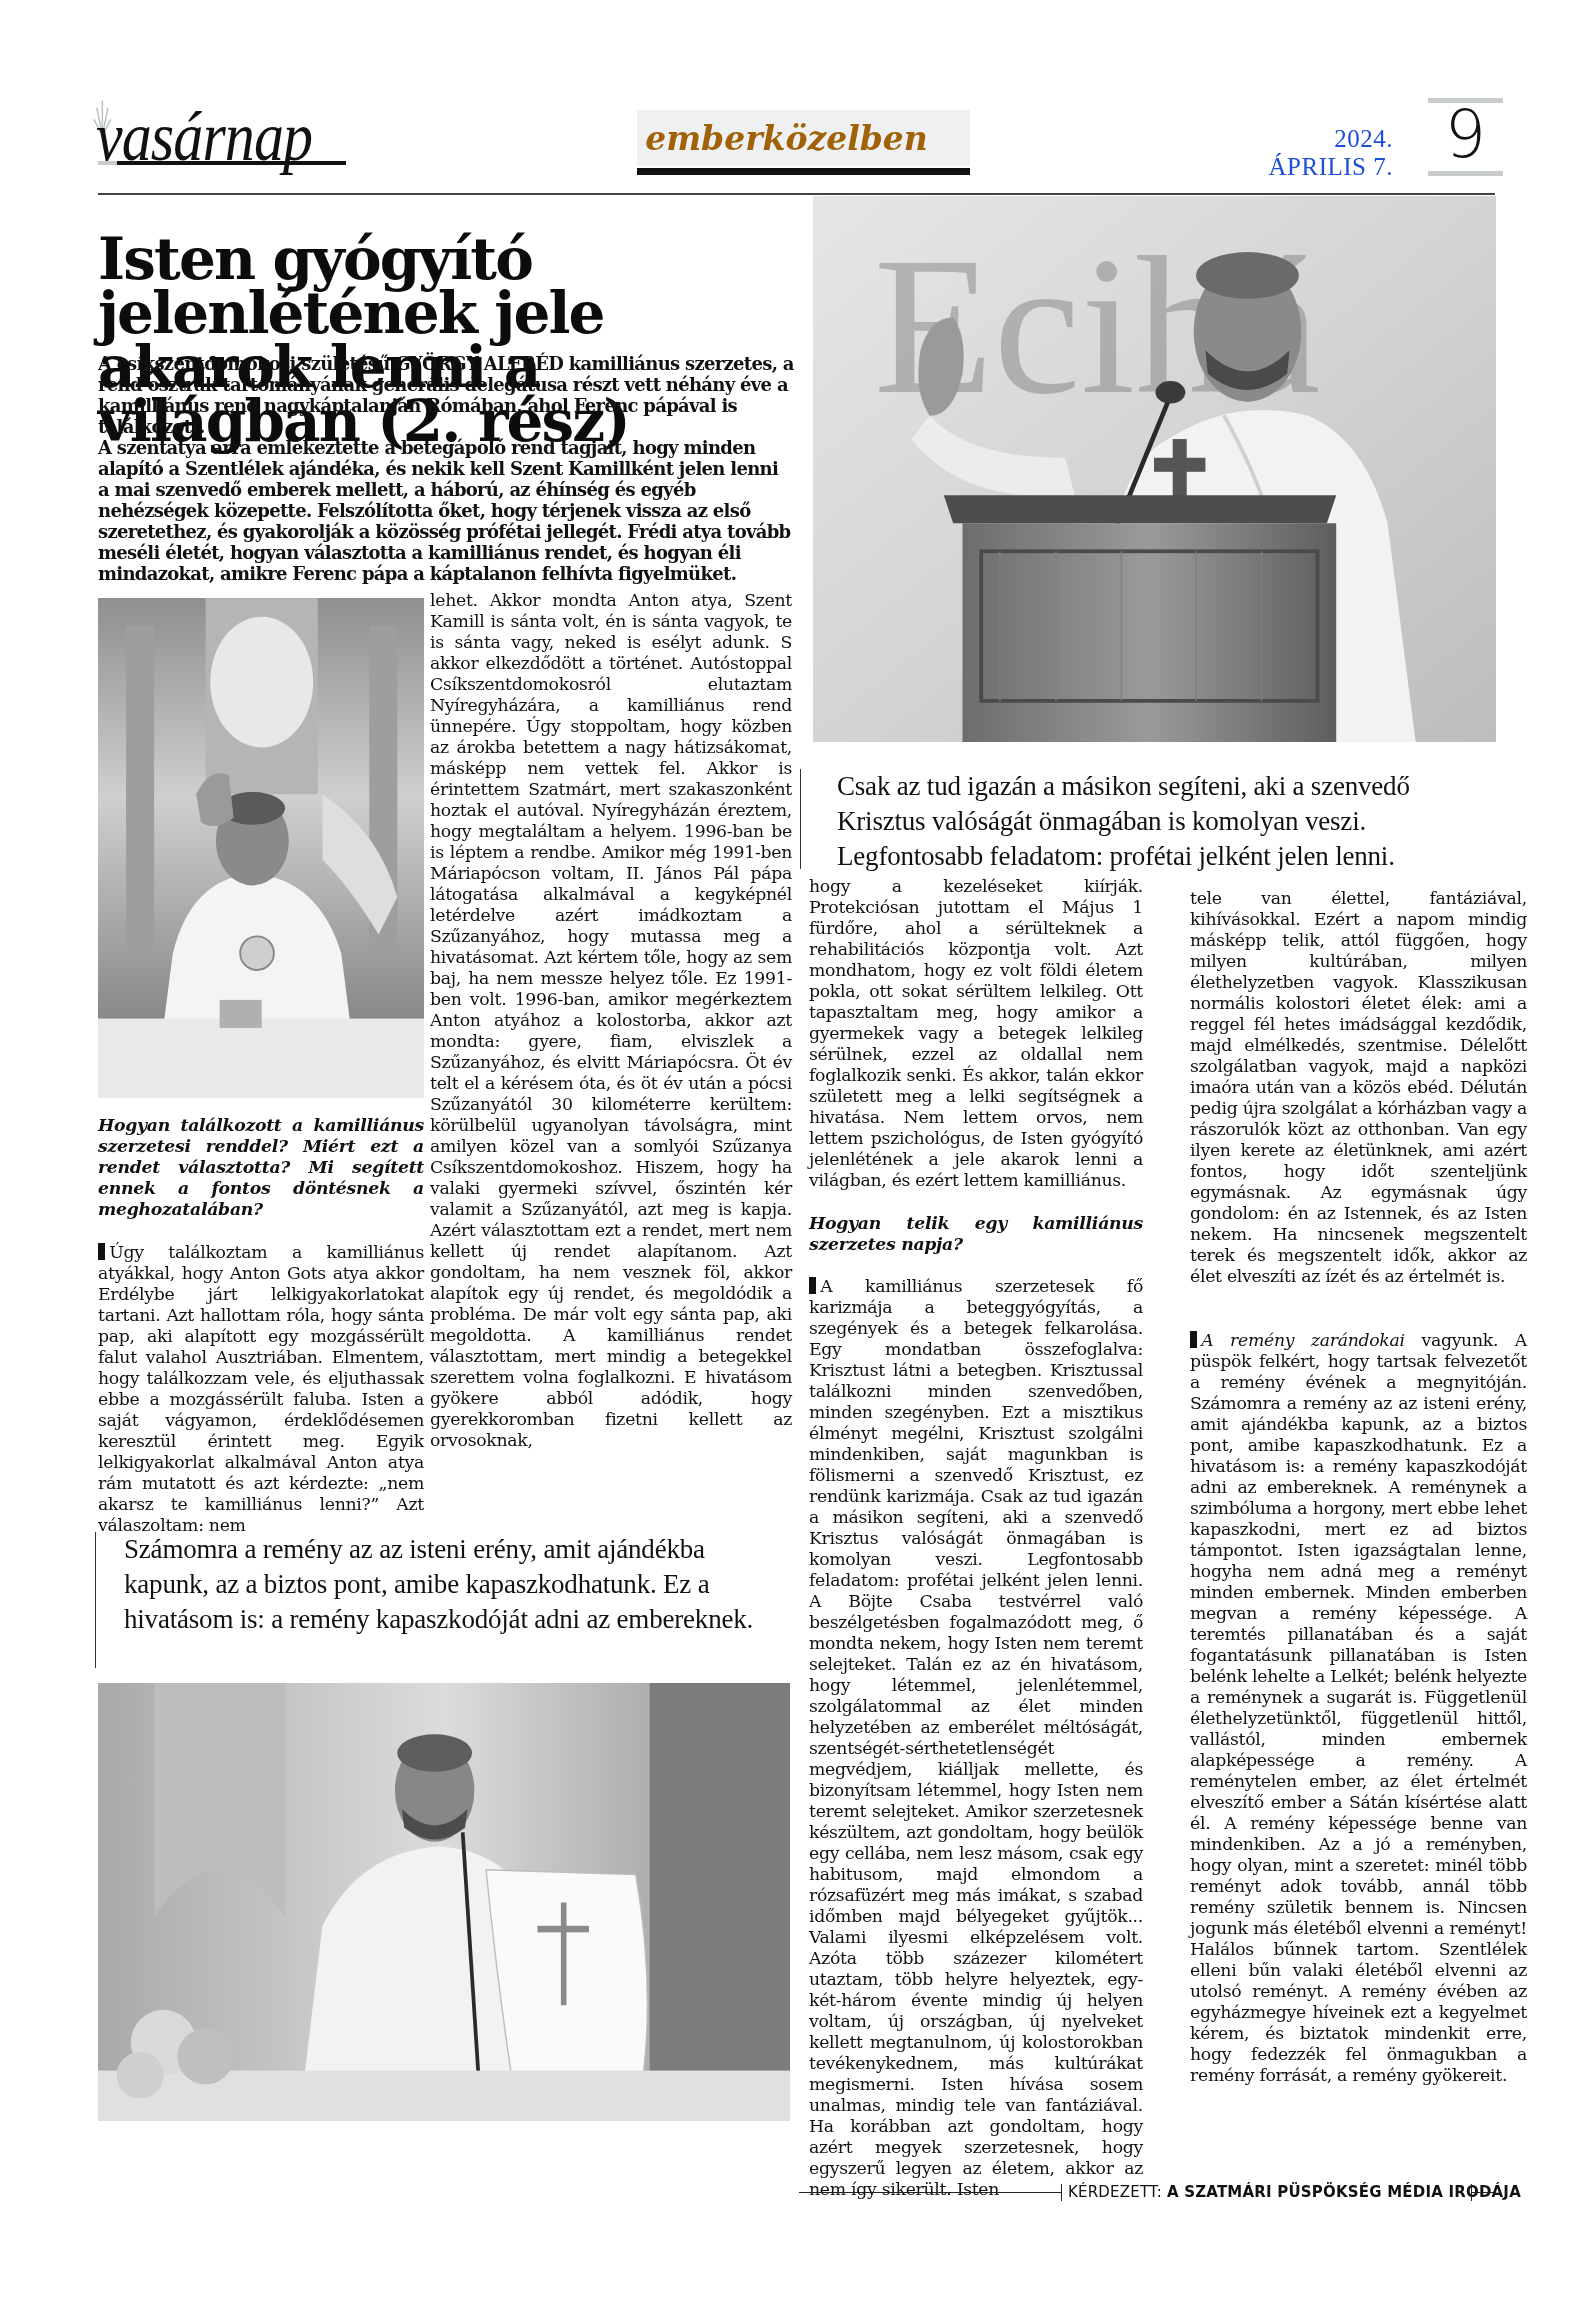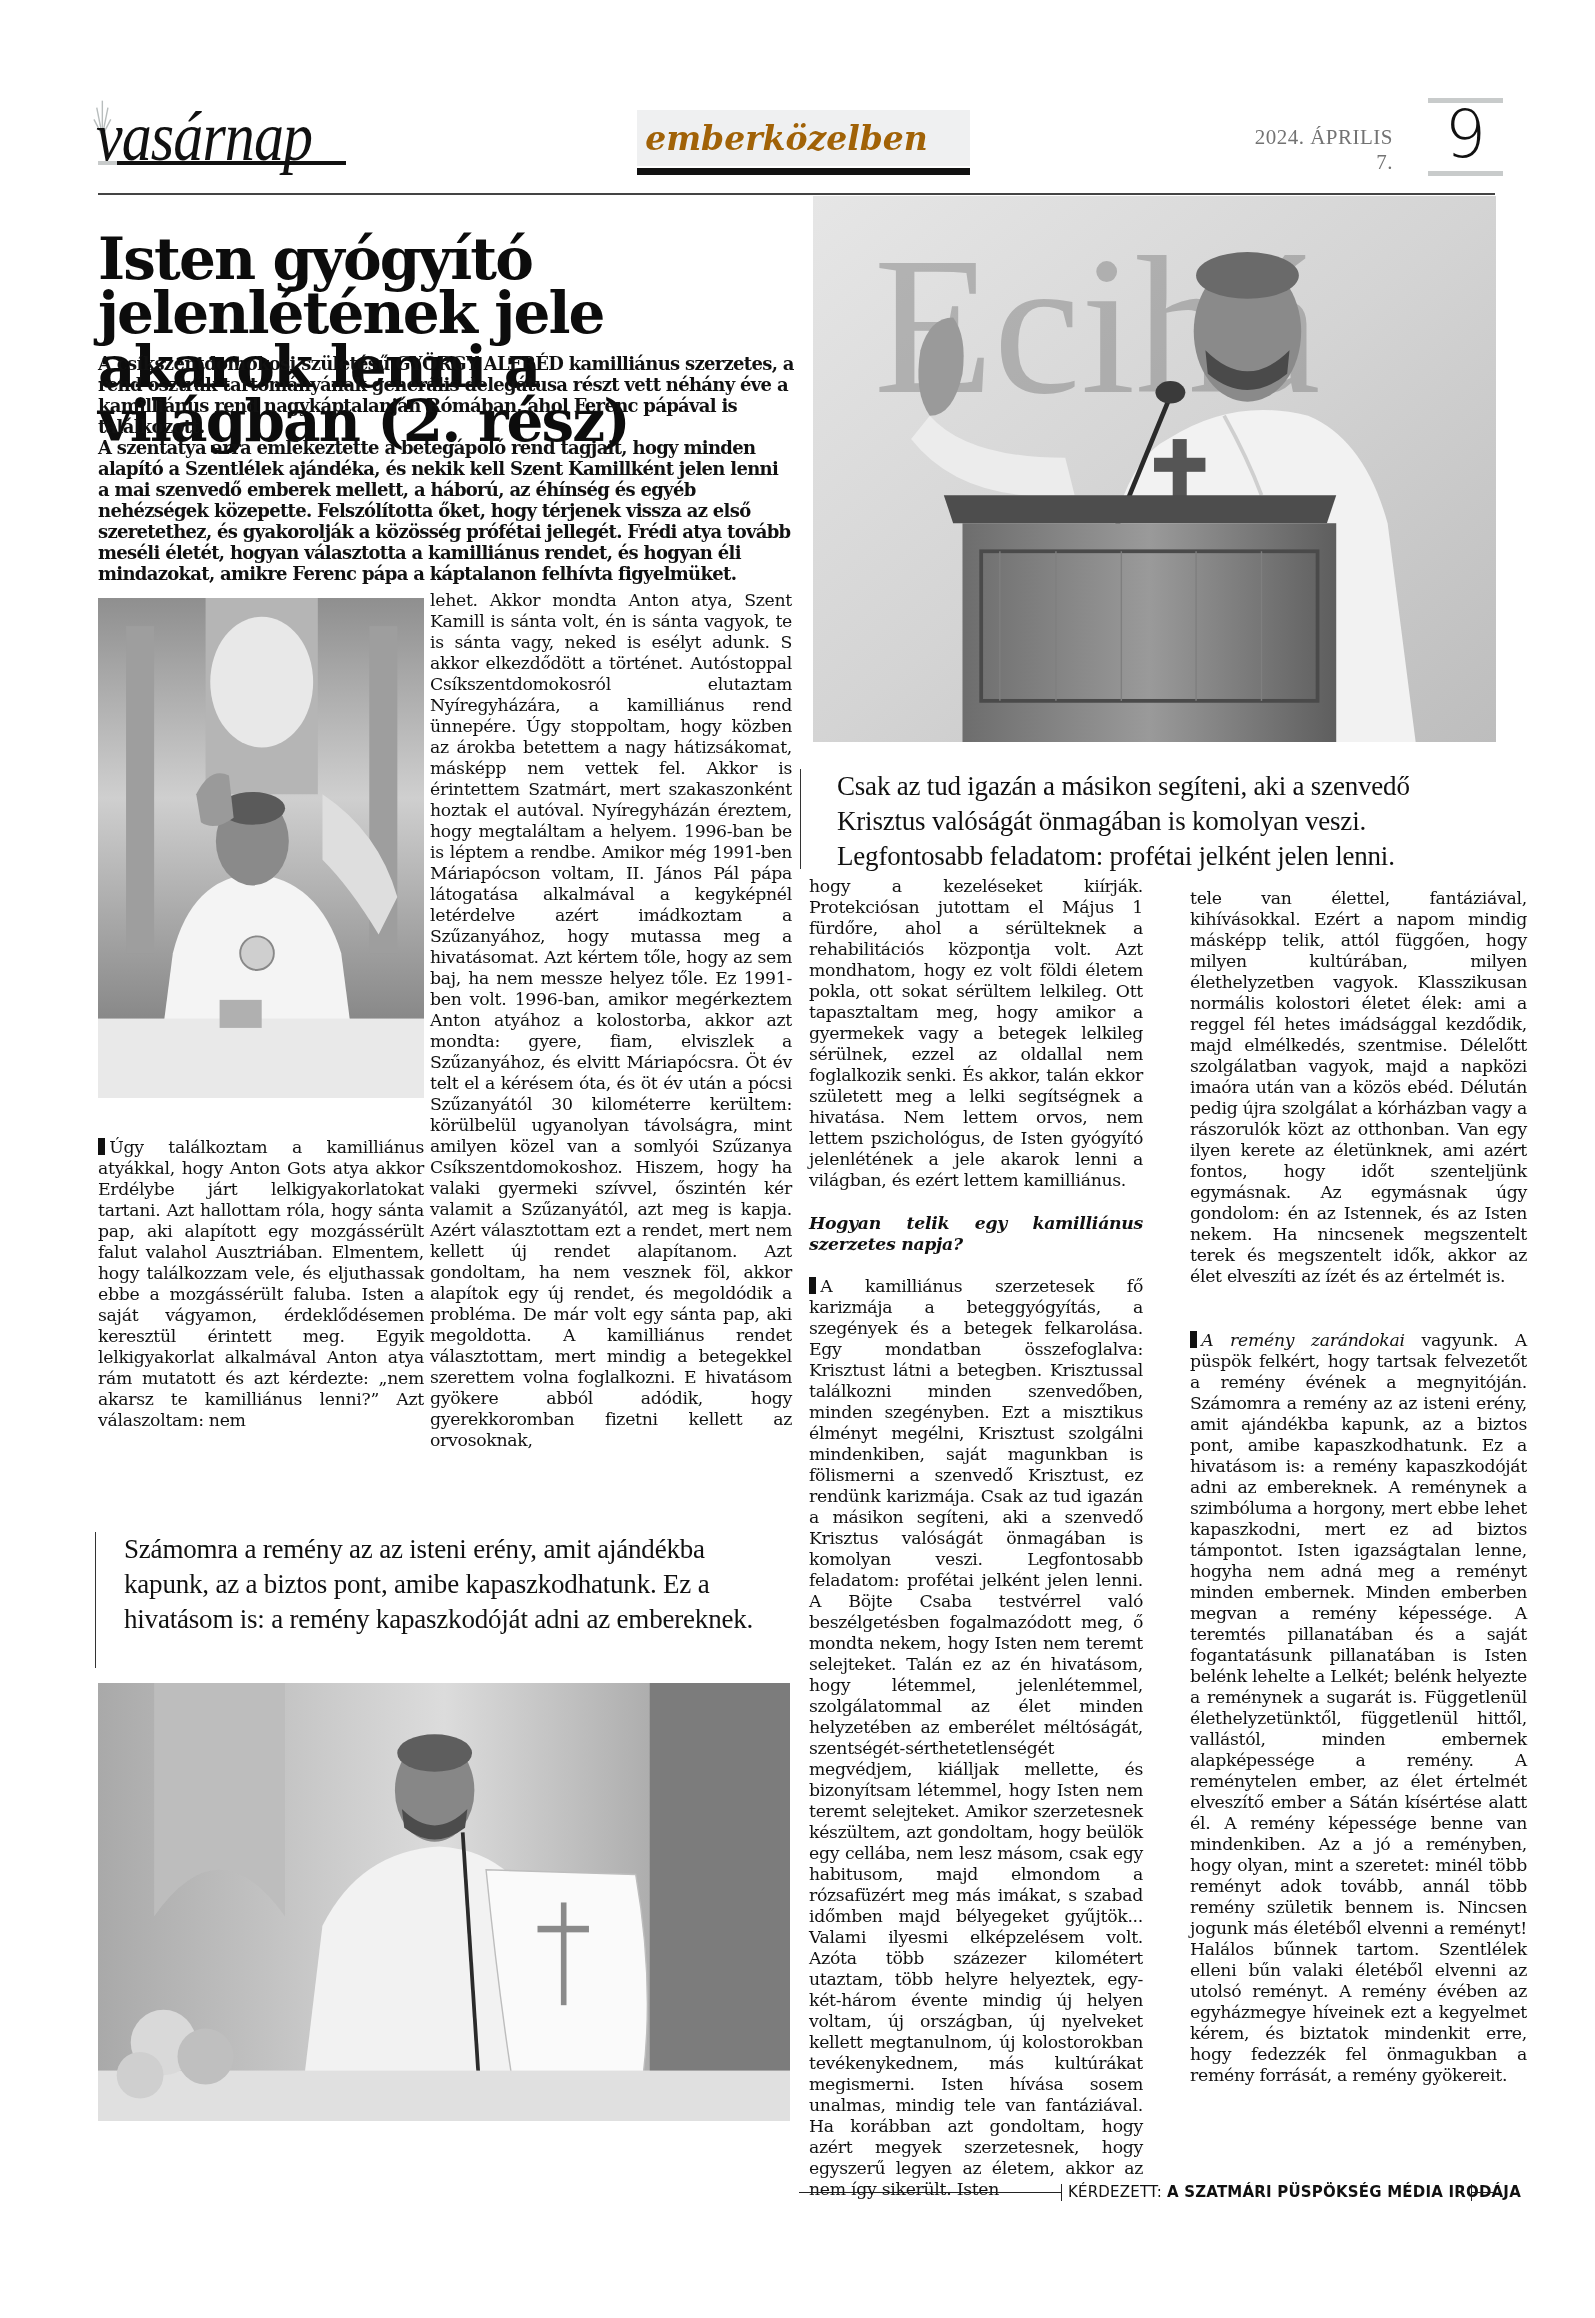--- a/index.html
+++ b/index.html
@@ -7,21 +7,21 @@
   .abs { position:absolute; }
 
   
   #logo { left:96px; top:98px; font-family:"Liberation Serif", serif; font-style:italic; font-size:60px; letter-spacing:-0.9px; color:#111; transform:scaleY(1.15); transform-origin:top left; }
   #logo-spark { left:93px; top:96px; width:18.7px; height:42px; }
   #logo-rule { left:98px; top:161px; width:248px; height:3.7px; background:#111; }
   #logo-rule-gray { left:98px; top:161px; width:18.7px; height:3.7px; background:#c8cbcb; }
   #rubric-box { left:637px; top:110px; width:333px; height:56px; background:#eff0f1; }
   #rubric-rule { left:637px; top:168px; width:333px; height:6.5px; background:#111; }
   #rubric { left:637px; top:119px; width:299px; text-align:center; font-family:"DejaVu Serif", serif; font-weight:bold; font-style:italic; font-size:33px; color:#a16207; }
-  #date { left:1234px; top:125px; width:159px; text-align:right; font-family:"Liberation Serif", serif; font-size:21px; letter-spacing:0.5px; color:#737373; }
+  #date { left:1234px; top:125px; width:159px; text-align:right; font-family:"Liberation Serif", serif; font-size:25px; letter-spacing:0.5px; color:#1d4ed8; }
   #pageno-top { left:1428px; top:98px; width:75px; height:4.7px; background:#c8cbcb; }
   #pageno-bot { left:1428px; top:171px; width:75px; height:4.7px; background:#c8cbcb; }
   #pageno { left:1428px; top:100px; width:75px; text-align:center; font-family:"DejaVu Sans", sans-serif; font-size:65px; font-weight:300; color:#111; line-height:70px; }
   #header-rule { left:98px; top:193px; width:1397px; height:1.9px; background:#444; }
 
   
   #title { left:98px; top:232px; width:701px; font-family:"DejaVu Serif", serif; font-weight:bold; font-size:58px; line-height:54px; letter-spacing:-1.9px; color:#0c0c0c; }
   #lead { left:98px; top:353px; width:696px; font-family:"DejaVu Serif", serif; font-weight:bold; font-size:18px; line-height:21px; letter-spacing:-0.7px; color:#111; text-align:left; }
   #lead p { margin:0; }
 
@@ -191,20 +191,21 @@
 
     <rect x="0" y="830" width="1480" height="108" fill="#e0e0e0"></rect>
 
     <circle cx="140" cy="770" r="70" fill="#d9d9d9"></circle>
       <circle cx="230" cy="800" r="60" fill="#bfbfbf"></circle>
       <circle cx="90" cy="840" r="50" fill="#cfcfcf"></circle>
   </svg>
 </div>
 
 <div class="col" id="col1a">
+  <p class="q">Hogyan találkozott a kamilliánus szerzetesi renddel? Miért ezt a rendet választotta? Mi segített ennek a fontos döntésnek a meghozatalában?</p>
   <div class="gap"></div>
   <p><span class="bullet"></span><span>Úgy találkoztam a kamilliánus atyákkal, hogy Anton Gots atya akkor Erdélybe járt lelkigyakorlatokat tartani. Azt hallottam róla, hogy sánta pap, aki alapított egy mozgássérült falut valahol Ausztriában. Elmentem, hogy találkozzam vele, és eljuthassak ebbe a mozgássérült faluba. Isten a saját vágyamon, érdeklődésemen keresztül érintett meg. Egyik lelkigyakorlat alkalmával Anton atya rám mutatott és azt kérdezte: „nem akarsz te kamilliánus lenni?” Azt válaszoltam: nem</span></p>
 </div>
 
 <div class="col" id="col2">
   <p>lehet. Akkor mondta Anton atya, Szent Kamill is sánta volt, én is sánta vagyok, te is sánta vagy, neked is esélyt adunk. S akkor elkezdődött a történet. Autóstoppal Csíkszentdomokosról elutaztam Nyíregyházára, a kamilliánus rend ünnepére. Úgy stoppoltam, hogy közben az árokba betettem a nagy hátizsákomat, másképp nem vettek fel. Akkor is érintettem Szatmárt, mert szakaszonként hoztak el autóval. Nyíregyházán éreztem, hogy megtaláltam a helyem. 1996-ban be is léptem a rendbe. Amikor még 1991-ben Máriapócson voltam, II. János Pál pápa látogatása alkalmával a kegyképnél letérdelve azért imádkoztam a Szűzanyához, hogy mutassa meg a hivatásomat. Azt kértem tőle, hogy az sem baj, ha nem messze helyez tőle. Ez 1991-ben volt. 1996-ban, amikor megérkeztem Anton atyához a kolostorba, akkor azt mondta: gyere, fiam, elviszlek a Szűzanyához, és elvitt Máriapócsra. Öt év telt el a kérésem óta, és öt év után a pócsi Szűzanyától 30 kilométerre kerültem: körülbelül ugyanolyan távolságra, mint amilyen közel van a somlyói Szűzanya Csíkszentdomokoshoz. Hiszem, hogy ha valaki gyermeki szívvel, őszintén kér valamit a Szűzanyától, azt meg is kapja. Azért választottam ezt a rendet, mert nem kellett új rendet alapítanom. Azt gondoltam, ha nem vesznek föl, akkor alapítok egy új rendet, és megoldódik a probléma. De már volt egy sánta pap, aki megoldotta. A kamilliánus rendet választottam, mert mindig a betegekkel szerettem volna foglalkozni. E hivatásom gyökere abból adódik, hogy gyerekkoromban fizetni kellett az orvosoknak,</p>
 </div>
 
 <div class="pq" id="pq1">Csak az tud igazán a másikon segíteni, aki a szenvedő Krisztus valóságát önmagában is komolyan veszi. Legfontosabb feladatom: profétai jelként jelen lenni.</div>
 

